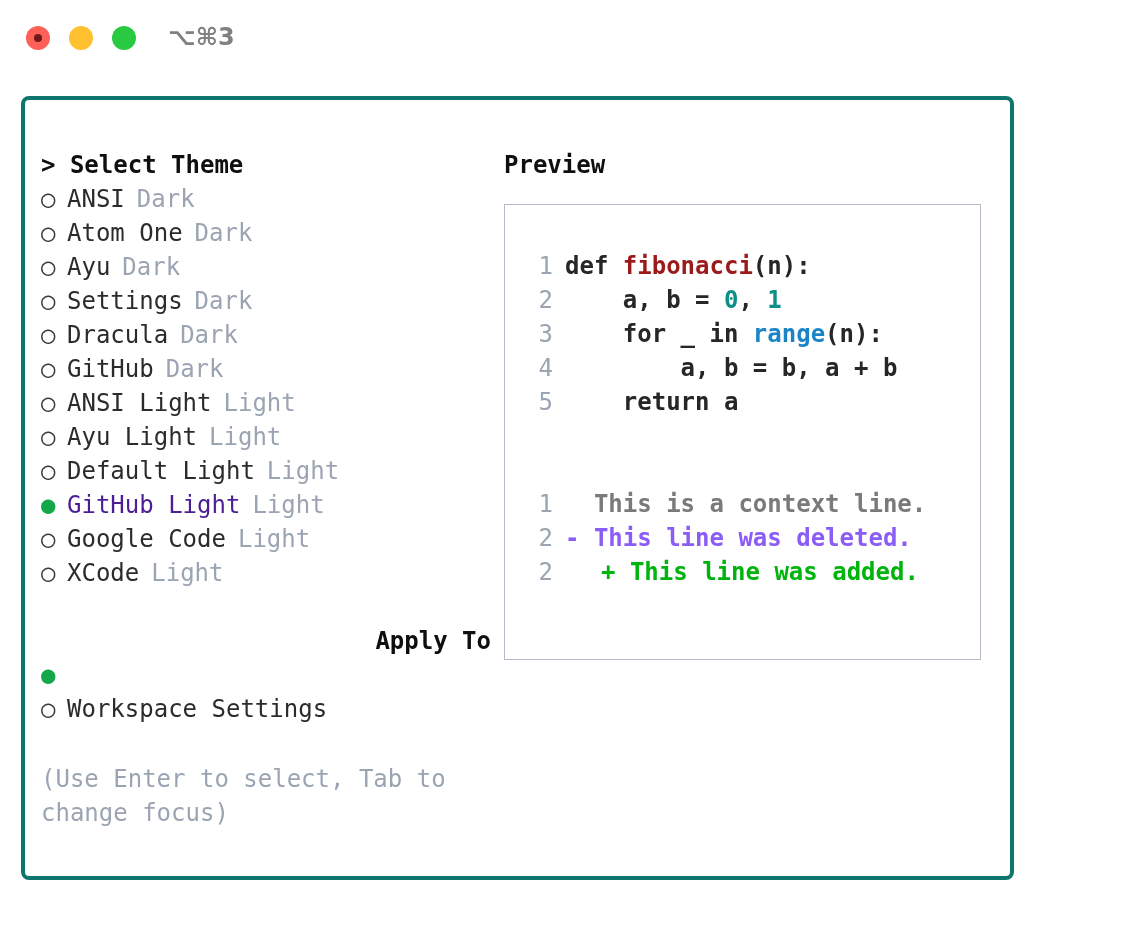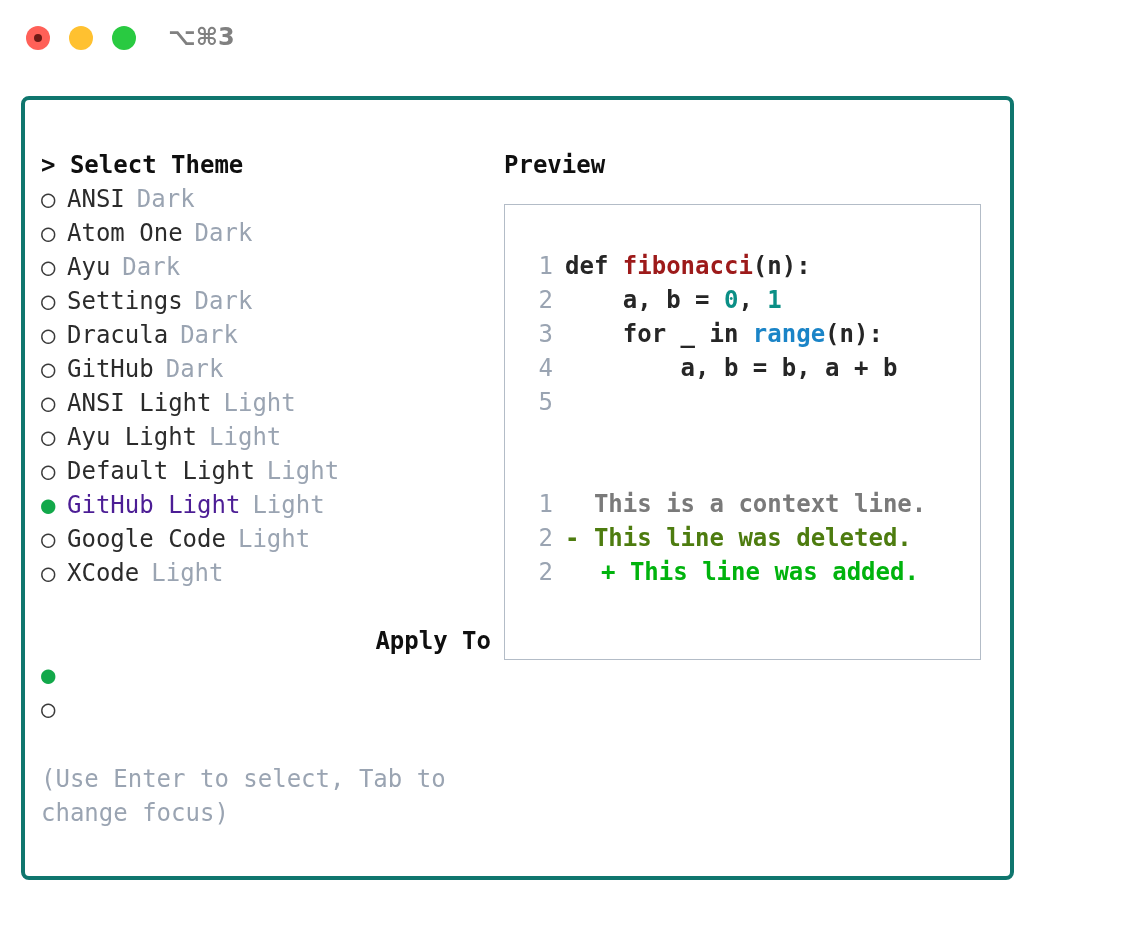--- a/index.html
+++ b/index.html
@@ -193,21 +193,21 @@
   .code-text { color: #262626; font-weight: bold; }
 
   .tok-func  { color: #9d1a1a; }
   .tok-num   { color: #0b8f86; }
   .tok-call  { color: #1a84c7; }
   .tok-plain { color: #262626; }
 
   .spacer-line { height: 34px; }
 
   .diff-context .code-text { color: #7a7a7a; }
-  .diff-del .code-text     { color: #4d7c0f; }
+  .diff-del .code-text     { color: #8b5cf6; }
   .diff-add .code-text     { color: #00b30d; margin-left: 36px; }
 </style>
 </head>
 <body>
 
 <div class="window">
 
   <div class="titlebar">
     <div class="traffic">
       <span class="dot dot-red"></span>
@@ -301,20 +301,21 @@
 
       <div class="apply-block">
         <div class="apply-title">Apply To</div>
 
         <div class="apply-row selected">
           <span class="marker">●</span>
         </div>
 
         <div class="apply-row">
           <span class="marker">○</span>
+          <span class="opt-label">Workspace Settings</span>
         </div>
       </div>
 
       <div class="hint">(Use Enter to select, Tab to change focus)</div>
 
     </div>
 
     <div class="right-col">
 
       <div class="preview-title">Preview</div>
@@ -336,20 +337,21 @@
           <span class="code-text"><span class="tok-plain">    for _ in </span><span class="tok-call">range</span><span class="tok-plain">(n):</span></span>
         </div>
 
         <div class="code-line">
           <span class="lineno">4</span>
           <span class="code-text"><span class="tok-plain">        a, b = b, a + b</span></span>
         </div>
 
         <div class="code-line">
           <span class="lineno">5</span>
+          <span class="code-text"><span class="tok-plain">    return a</span></span>
         </div>
 
         <div class="spacer-line"></div>
         <div class="spacer-line"></div>
 
         <div class="code-line diff-context">
           <span class="lineno">1</span>
           <span class="code-text">  This is a context line.</span>
         </div>
 

